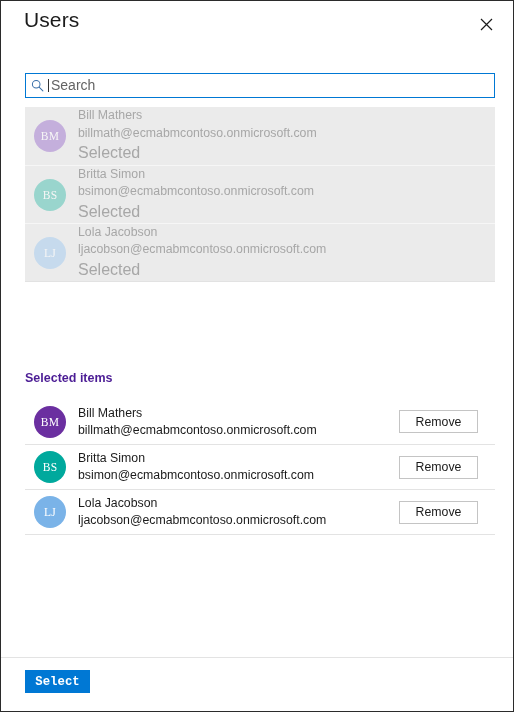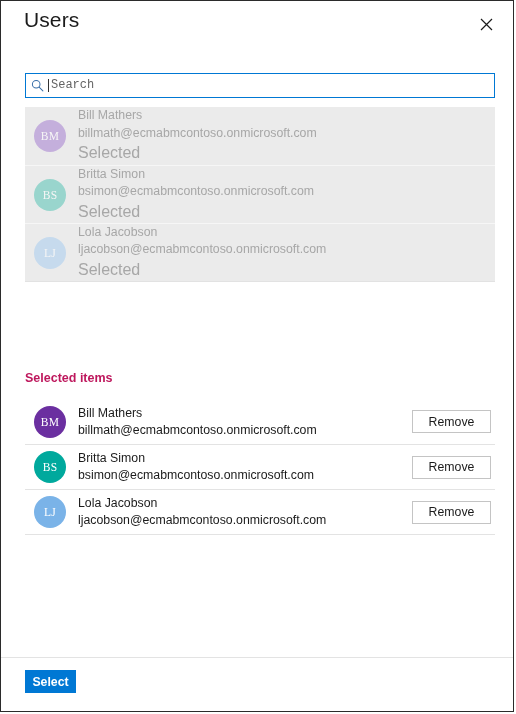--- a/index.html
+++ b/index.html
@@ -80,22 +80,22 @@
   #search-caret {
     width: 1px;
     height: 13px;
     background: #333;
     margin-right: 2px;
   }
   #search-input {
     flex: 1;
     border: none;
     outline: none;
-    font-family: Liberation Mono, monospace;
-    font-size: 12px;
+    font-family: Liberation Sans, sans-serif;
+    font-size: 14px;
     color: #1b1b1b;
     background: transparent;
     padding: 0;
     height: 21px;
     line-height: 21px;
   }
   #search-input::placeholder { color: #636363; opacity: 1; }
 
   
   #results-list {
@@ -152,21 +152,21 @@
   
   #selected-section {
     position: absolute;
     left: 24px;
     top: 370px;
     width: 470px;
   }
   #selected-heading {
     font-size: 12.5px;
     font-weight: bold;
-    color: #be185d;
+    color: #4c1d95;
     margin-bottom: 14px;
   }
   #selected-list {
     border-bottom: 1px solid #e3e3e3;
   }
   .selected-row {
     display: flex;
     align-items: center;
     height: 45px;
     padding: 0 0 0 9px;
@@ -191,43 +191,43 @@
   .remove-button {
     width: 79px;
     height: 23px;
     border: 1px solid #c4c4c4;
     background: #ffffff;
     font-family: "Liberation Sans", sans-serif;
     font-size: 12.3px;
     color: #1b1b1b;
     cursor: pointer;
     padding: 0;
-    margin-right: 4px;
+    margin-right: 17px;
   }
 
   
   #footer {
     position: absolute;
     left: 0;
     bottom: 0;
     width: 100%;
     height: 53px;
     border-top: 1px solid #e3e3e3;
     background: #ffffff;
   }
   #select-button {
     position: absolute;
     left: 24px;
     top: 12px;
-    width: 51px;
+    width: 65px;
     height: 23px;
     background: #0078d4;
     color: #ffffff;
     border: none;
-    font-family: Liberation Sans, sans-serif;
+    font-family: Liberation Mono, monospace;
     font-size: 12.3px;
     font-weight: bold;
     cursor: pointer;
     padding: 0;
   }
 </style>
 </head>
 <body>
 
 <div id="panel">

